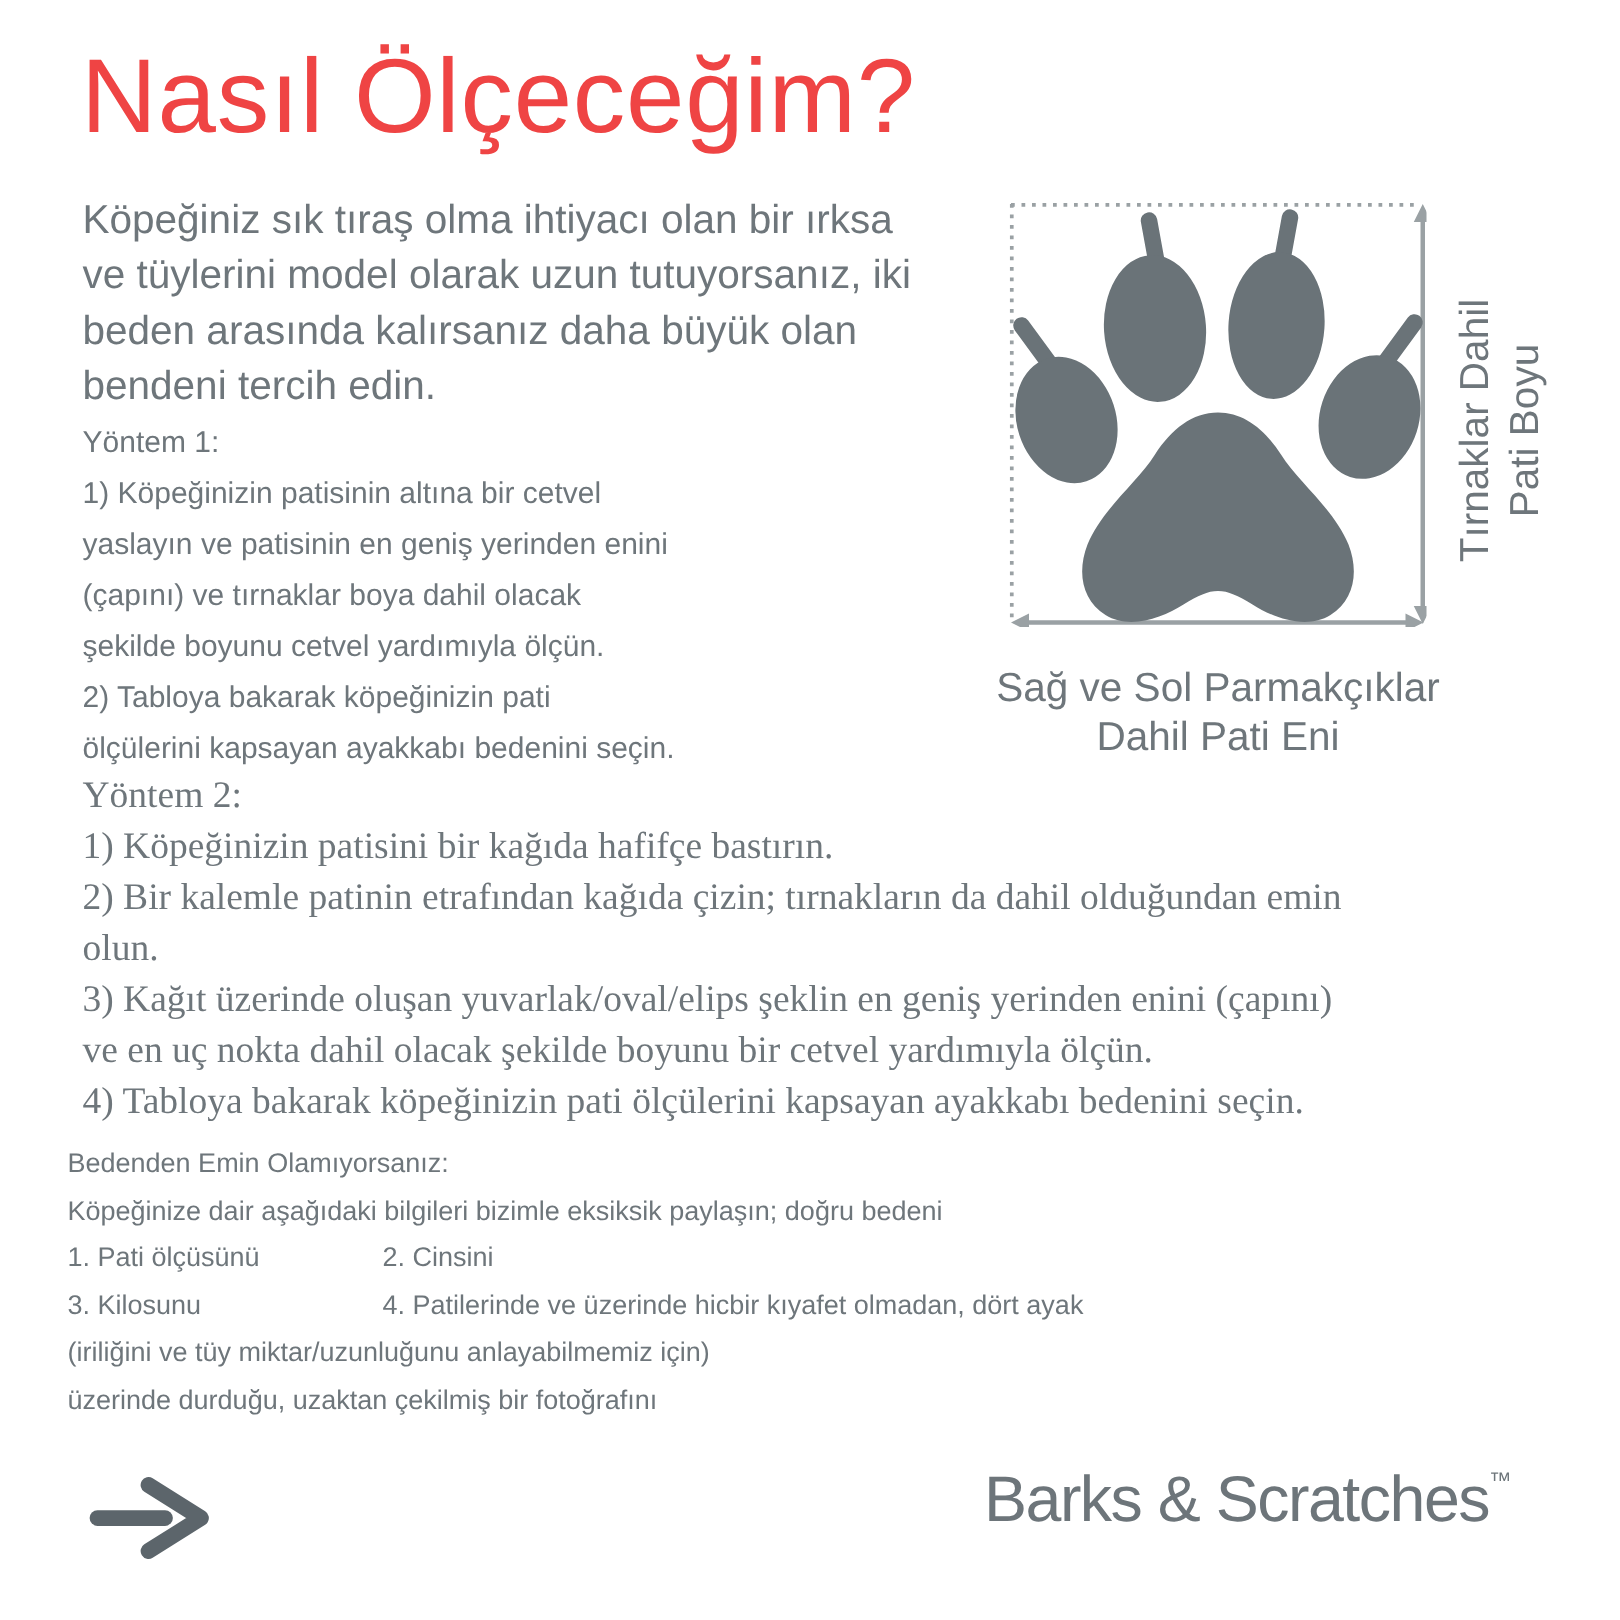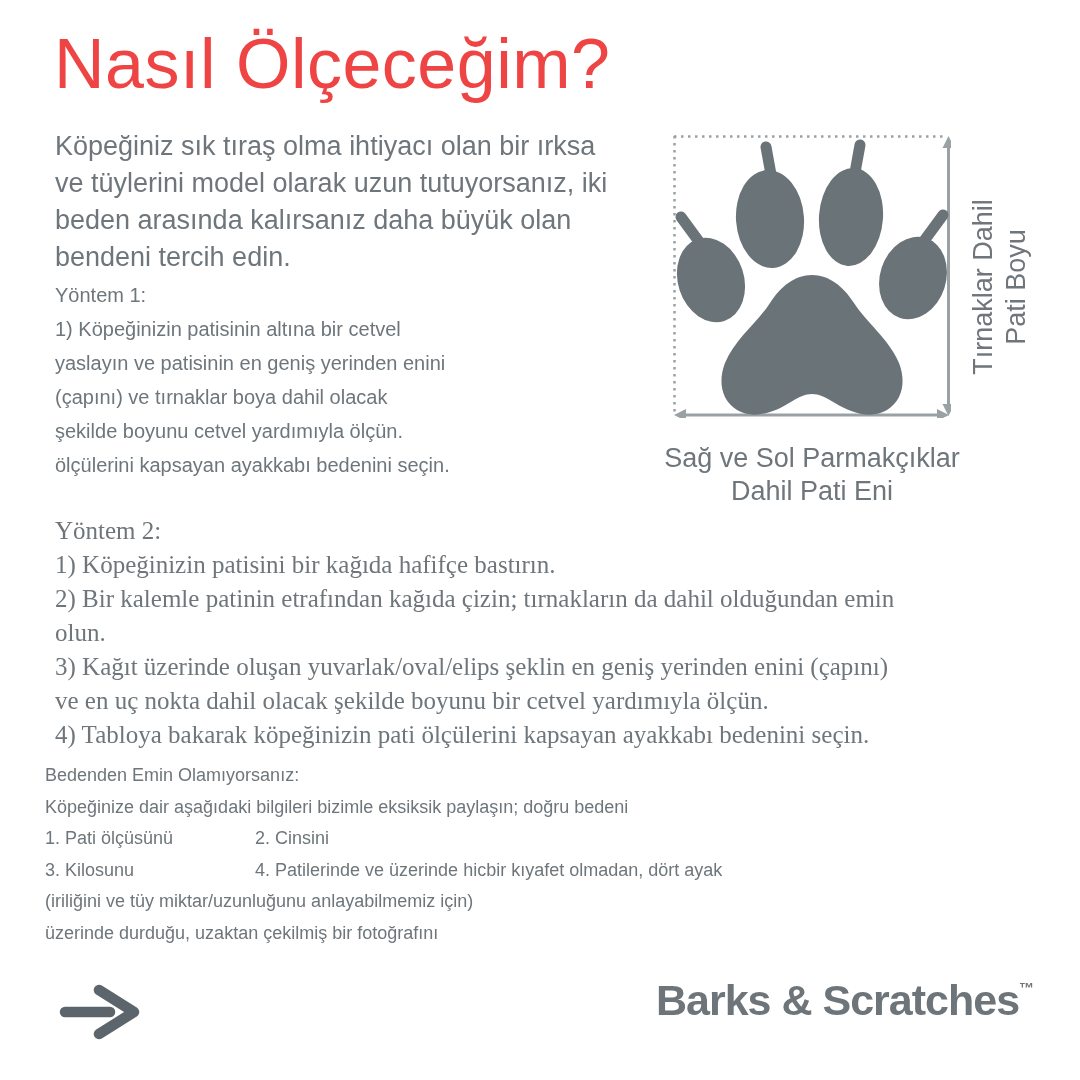--- a/index.html
+++ b/index.html
@@ -16,41 +16,42 @@
   .unsure{left:45px;top:760px;font-size:18px;line-height:31.5px;width:1000px;}
   .col-left{display:inline-block;width:210px;}
   .diagram{left:673px;top:135px;width:278px;height:283px;}
   .label-width{left:648px;top:442px;width:328px;text-align:center;font-size:27px;line-height:33px;}
   .label-height{
     left:902px;top:252px;width:200px;height:70px;
     transform:rotate(-90deg);transform-origin:50% 50%;
     text-align:center;font-size:27px;line-height:33px;
   }
   .bottom-arrow{left:58px;top:984px;width:84px;height:56px;}
-  .logo{left:656px;top:976px;font-size:43px;font-weight:bold;letter-spacing:-1px;color:#6d757a;white-space:nowrap;}
+  .logo{left:656px;top:976px;font-size:43px;font-weight:normal;letter-spacing:-1px;color:#6d757a;white-space:nowrap;}
   .logo .tm{font-size:15px;vertical-align:22px;letter-spacing:0;}
 </style>
 </head>
 <body>
 
 <div class="abs title">Nasıl Ölçeceğim?</div>
 
 <div class="abs intro textblock">
   <div>Köpeğiniz sık tıraş olma ihtiyacı olan bir ırksa</div>
   <div>ve tüylerini model olarak uzun tutuyorsanız, iki</div>
   <div>beden arasında kalırsanız daha büyük olan</div>
   <div>bendeni tercih edin.</div>
 </div>
 
 <div class="abs method1 textblock">
   <div>Yöntem 1:</div>
   <div>1) Köpeğinizin patisinin altına bir cetvel</div>
   <div>yaslayın ve patisinin en geniş yerinden enini</div>
   <div>(çapını) ve tırnaklar boya dahil olacak</div>
   <div>şekilde boyunu cetvel yardımıyla ölçün.</div>
+  <div>2) Tabloya bakarak köpeğinizin pati</div>
   <div>ölçülerini kapsayan ayakkabı bedenini seçin.</div>
 </div>
 
 <div class="abs diagram">
   <svg width="278" height="283" viewBox="0 0 278 283">
 
     <line x1="1" y1="1.5" x2="270" y2="1.5" stroke="#9aa1a4" stroke-width="2.5" stroke-dasharray="2.5 4.5"></line>
     <line x1="1.5" y1="1" x2="1.5" y2="278" stroke="#9aa1a4" stroke-width="2.5" stroke-dasharray="2.5 4.5"></line>
 
     <g>

